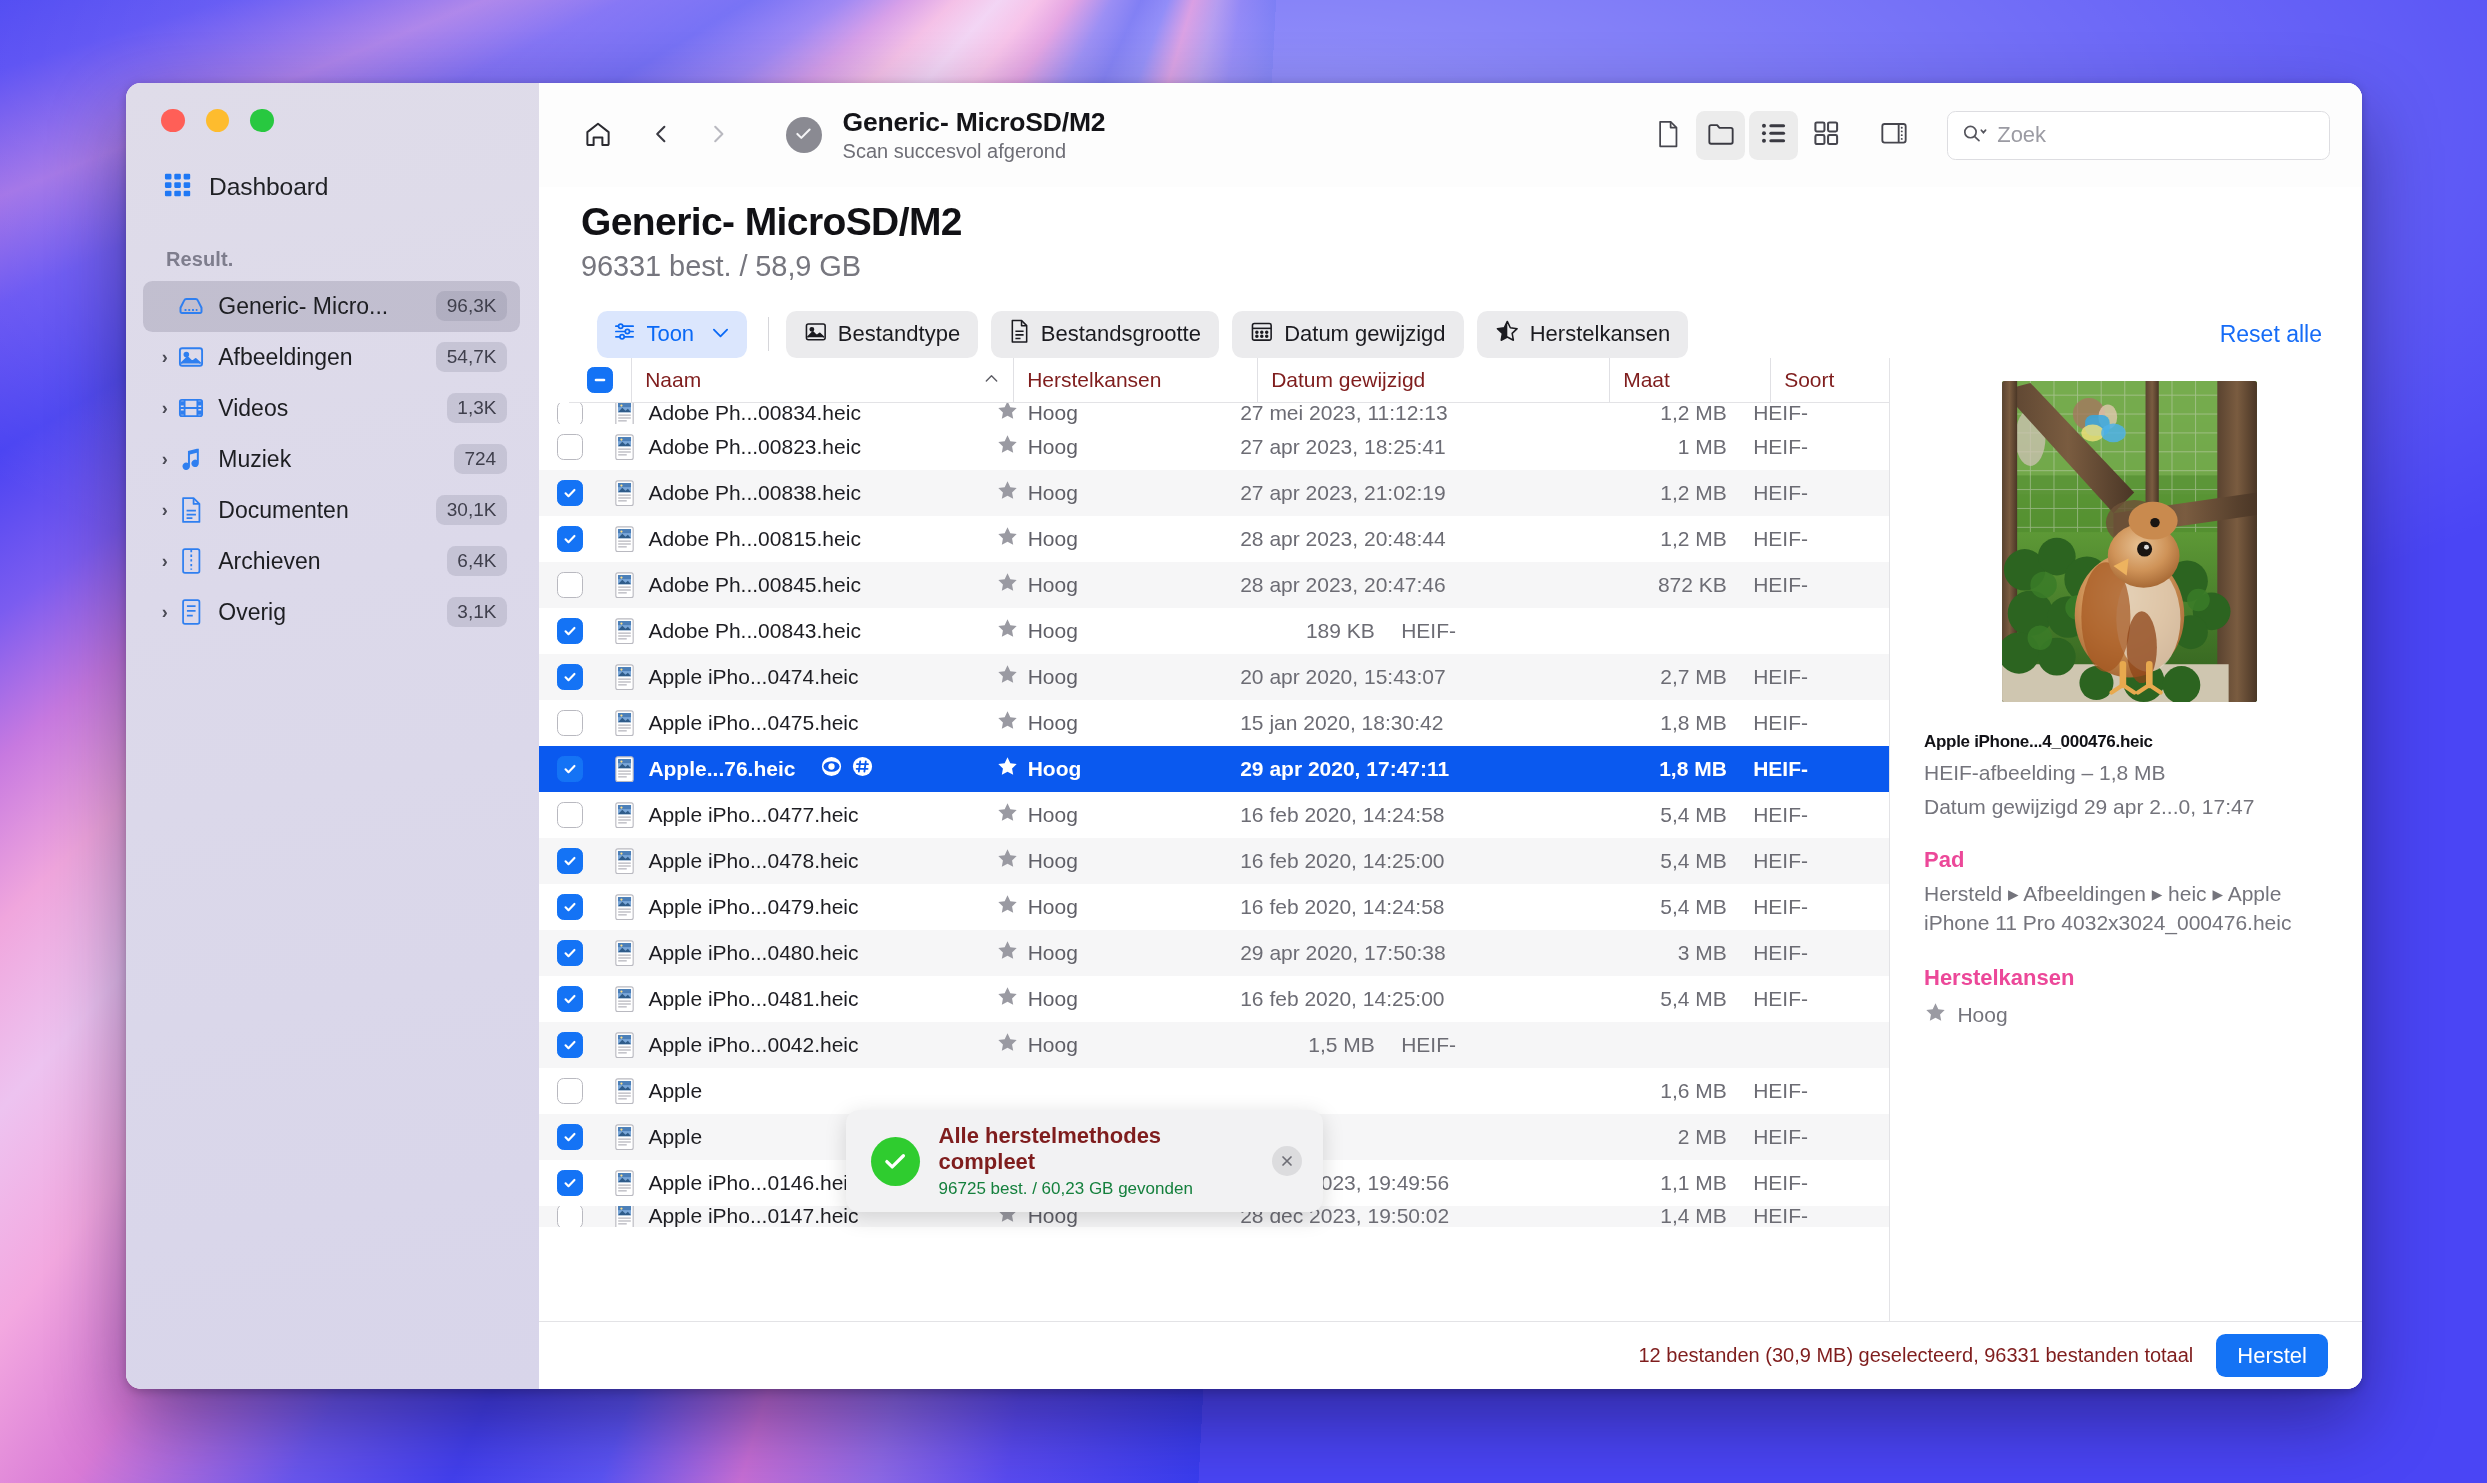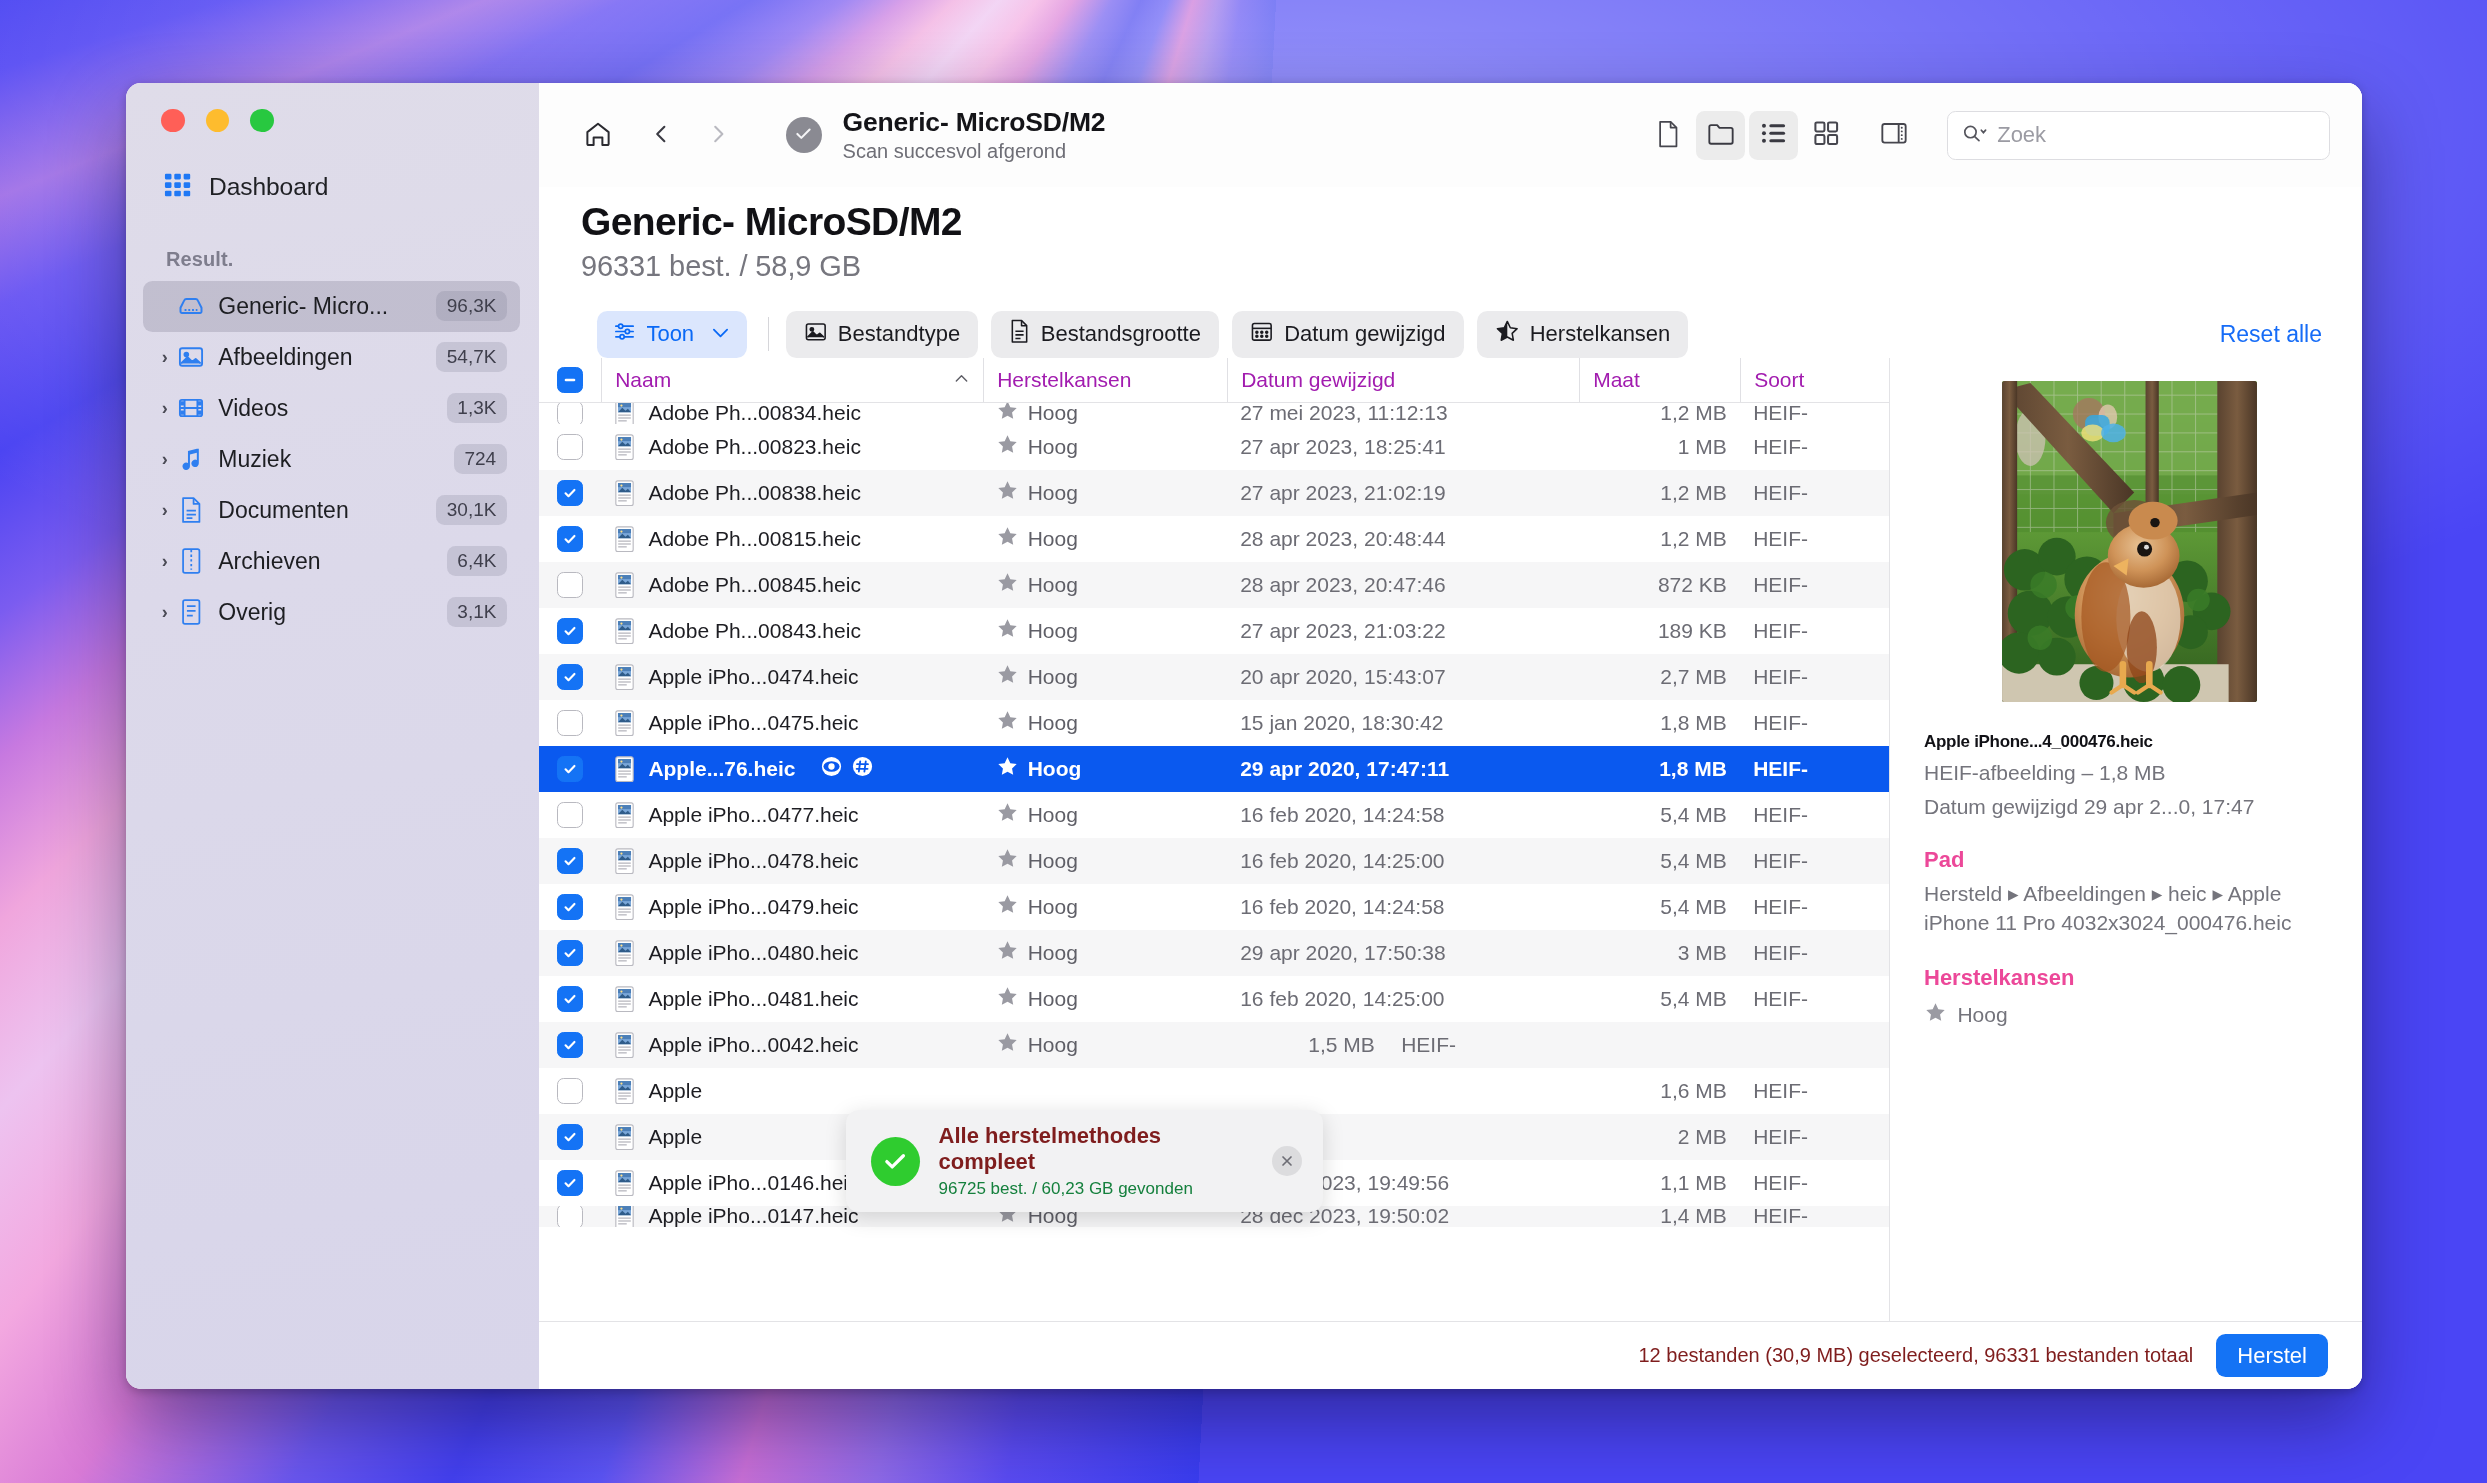--- a/index.html
+++ b/index.html
@@ -152,21 +152,21 @@
 
   
   .content { flex: 1 1 auto; display: flex; min-height: 0; }
   .table-wrap { flex: 1 1 auto; min-width: 0; display: flex; flex-direction: column; position: relative; }
 
   .thead {
     display: flex; align-items: center;
     height: 45px; flex: 0 0 45px;
     border-bottom: 0.9px solid #e3e3e6;
     background: #fff; position: relative; z-index: 5;
-    font-size: 21px; color: #a21caf;
+    font-size: 21px; color: #7f1d1d; margin-left: 30px;
   }
   .th { padding: 0 13.2px; display: flex; align-items: center; height: 100%; }
   .th-div { border-left: 0.9px solid #e0e0e4; }
   .c-check { width: 62px; flex: 0 0 62px; justify-content: center; }
   .c-name  { width: 382px; flex: 0 0 382px; }
   .c-rec   { width: 244px; flex: 0 0 244px; }
   .c-date  { width: 352px; flex: 0 0 352px; }
   .c-size  { width: 161px; flex: 0 0 161px; justify-content: flex-end; }
   .c-kind  { flex: 1 1 auto; }
   .sort-ar { margin-left: auto; font-size: 17px; color: #5c5c64; }
@@ -780,21 +780,20 @@
 </svg></span>
       <span class="fname">Adobe Ph...00843.heic</span>
       <span class="row-ic"></span>
     </div>
     <div class="cell c-rec">
       <span><svg width="23" height="23" viewBox="0 0 24 24">
                     <path d="M12 2.4l2.95 6.1 6.65.92-4.85 4.66 1.18 6.62L12 17.6l-5.93 3.1 1.18-6.62L2.4 9.42l6.65-.92z" fill="#9a9aa2"></path>
                   </svg></span>
                 <span class="rec-txt">Hoog</span>
     </div>
-    <div class="cell c-date date-cell">27 apr 2023, 21:03:22</div>
     <div class="cell c-size size-cell" style="justify-content:flex-end">189 KB</div>
     <div class="cell c-kind kind-cell">HEIF-</div>
   </div>
   <div class="row alt">
     <div class="cell c-check" style="justify-content:center">
       <span class="cb on">
                   <svg width="16" height="16" viewBox="0 0 18 18" fill="none" stroke="#fff" stroke-width="2.4" stroke-linecap="round" stroke-linejoin="round">
                     <path d="M4 9.3 7.3 12.6 14 5.6"></path>
                   </svg>
                 </span>

